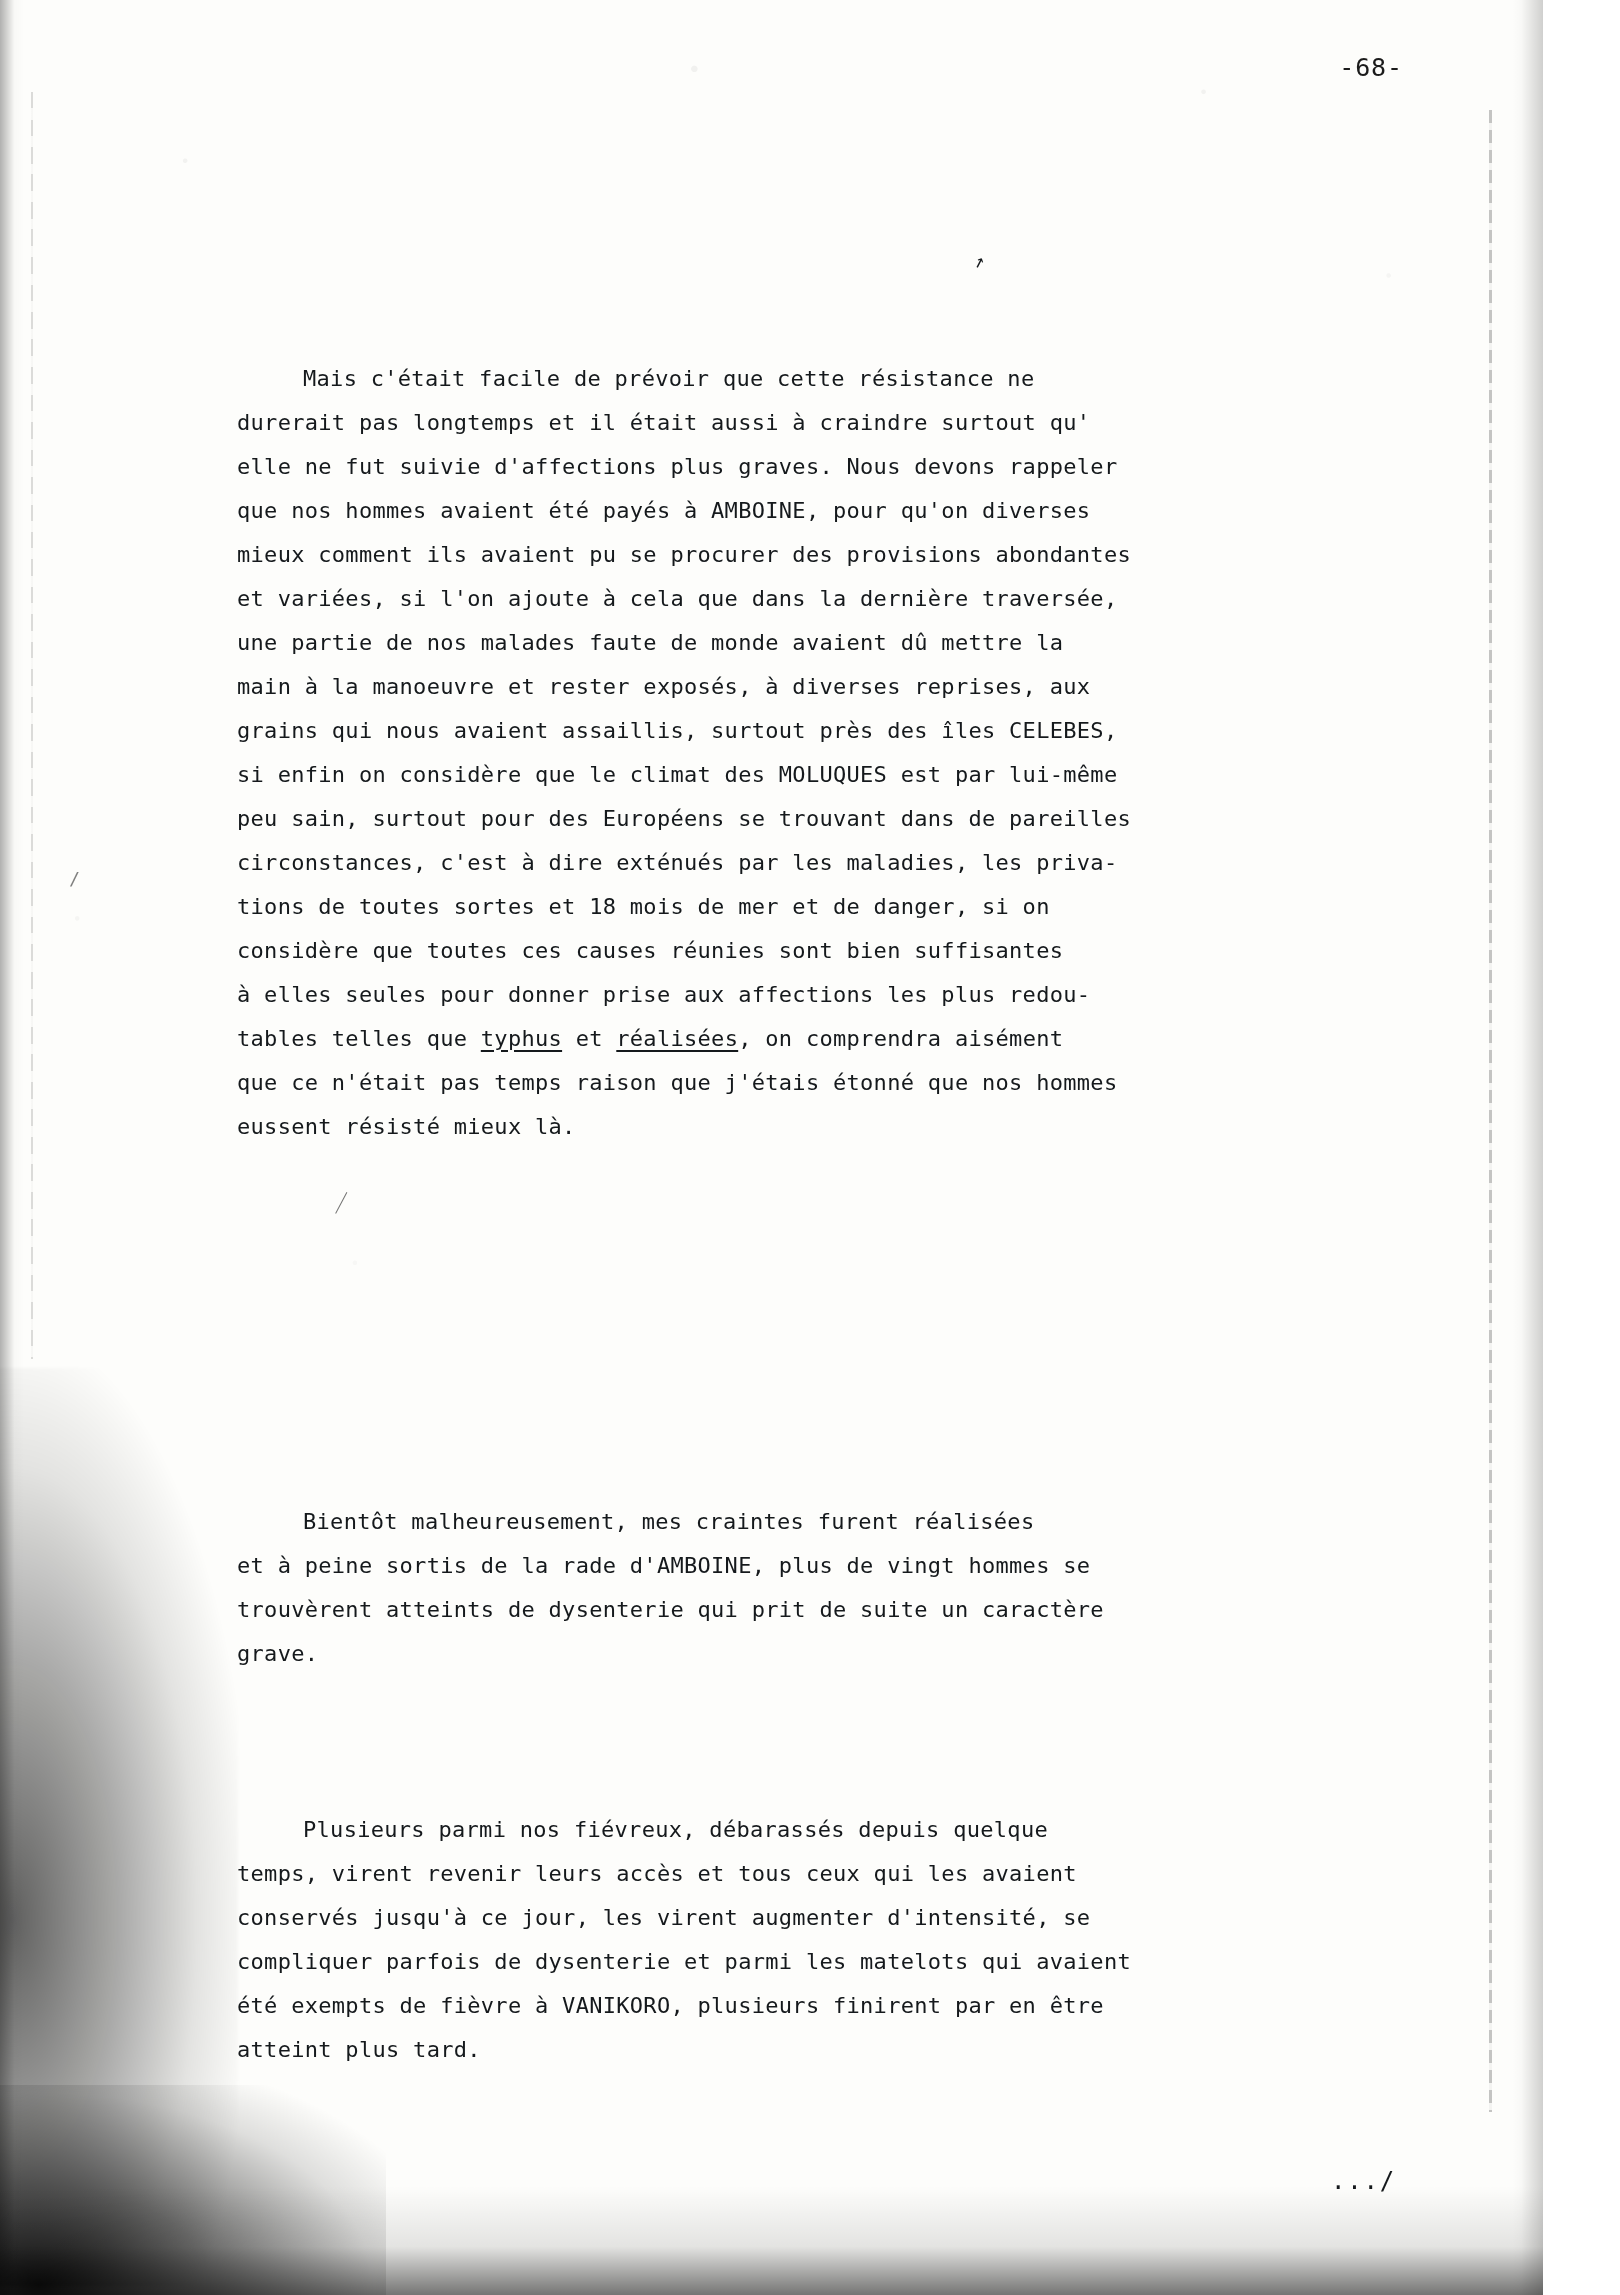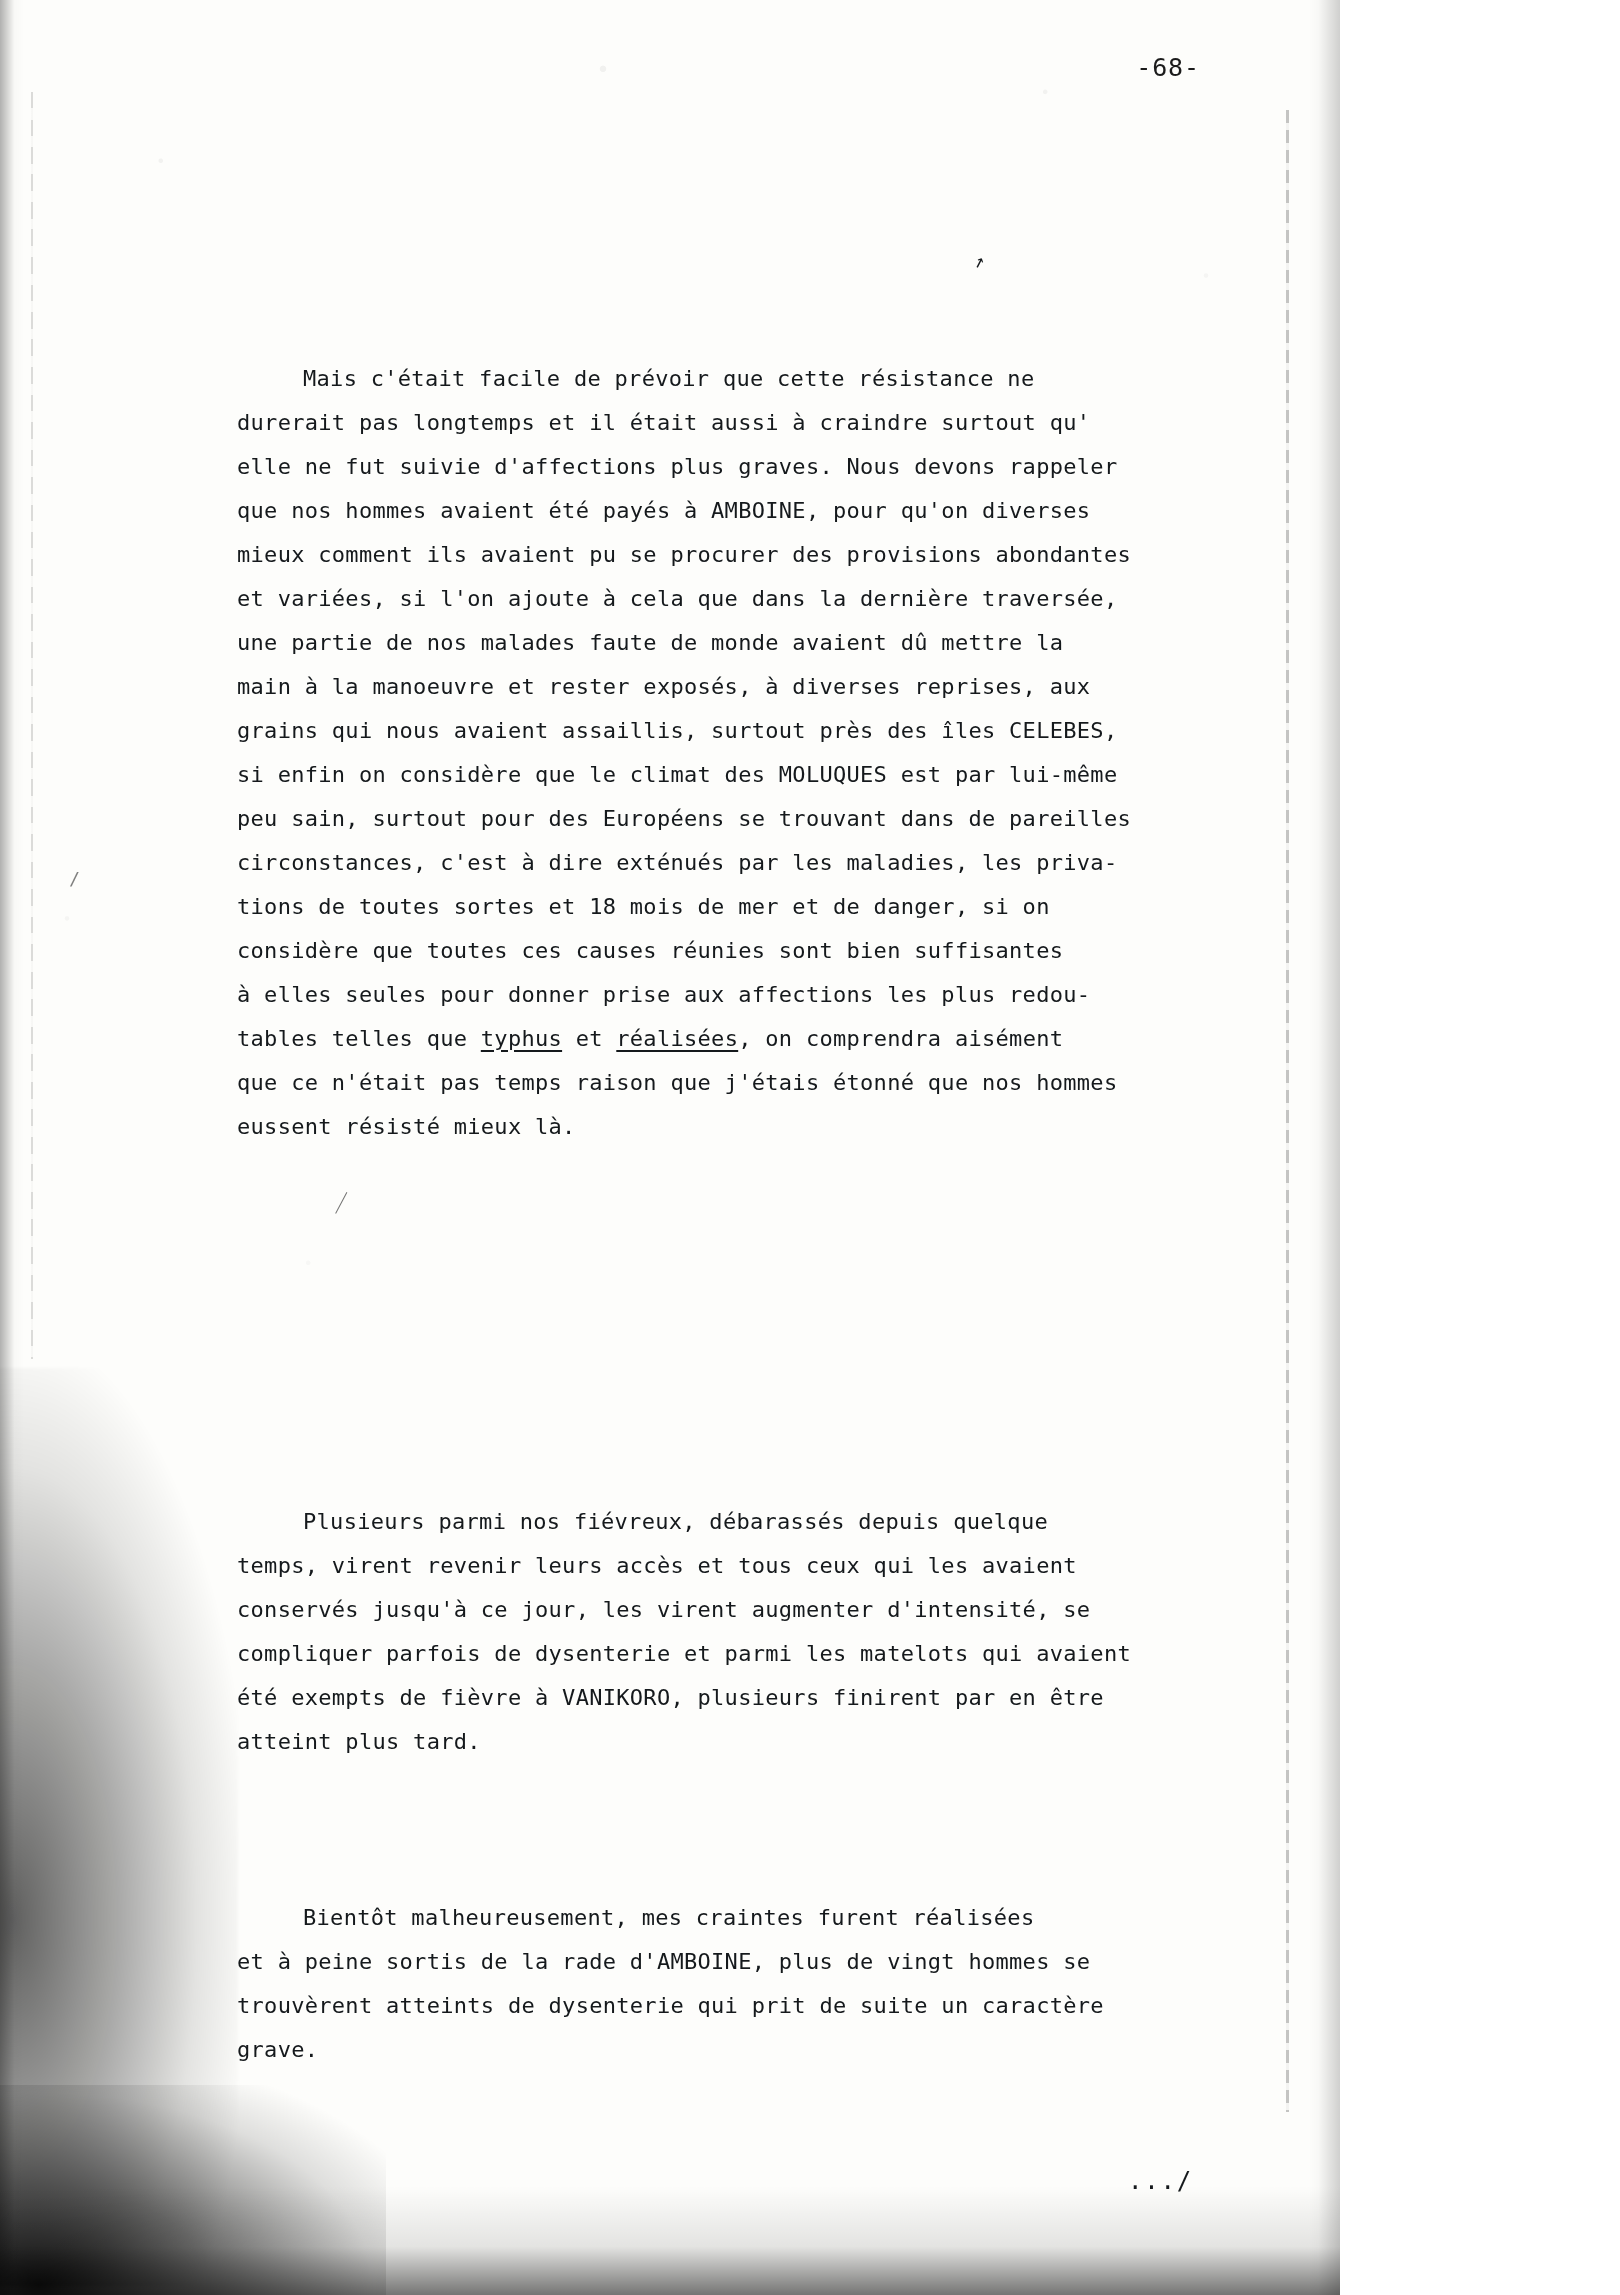--- a/index.html
+++ b/index.html
@@ -5,21 +5,21 @@
   html, body {
     margin: 0;
     padding: 0;
     background: #ffffff;
   }
   body {
     font-family: "DejaVu Sans Mono", monospace;
   }
   #page {
     position: relative;
-    width: 1340px;
+    width: 1543px;
     height: 2296px;
     background: #fdfdfb;
     overflow: hidden;
   }
   
   .grain {
     position: absolute;
     inset: 0;
     pointer-events: none;
     background-image:
@@ -170,32 +170,32 @@
 <span>circonstances, c'est à dire exténués par les maladies, les priva-</span>
 <span>tions de toutes sortes et 18 mois de mer et de danger, si on</span>
 <span>considère que toutes ces causes réunies sont bien suffisantes</span>
 <span>à elles seules pour donner prise aux affections les plus redou-</span>
 <span>tables telles que <u class="ul">typhus</u> et <u class="ul">réalisées</u>, on comprendra aisément</span>
 <span>que ce n'était pas temps raison que j'étais étonné que nos hommes</span>
 <span>eussent résisté mieux là.</span></p>
 
     <div class="gap-large"></div>
 
+    <p class="para"><span class="indent"></span><span>Bientôt malheureusement, mes craintes furent réalisées</span>
+<span>et à peine sortis de la rade d'AMBOINE, plus de vingt hommes se</span>
+<span>trouvèrent atteints de dysenterie qui prit de suite un caractère</span>
+<span>grave.</span></p>
+
     <p class="para"><span class="indent"></span><span>Plusieurs parmi nos fiévreux, débarassés depuis quelque</span>
 <span>temps, virent revenir leurs accès et tous ceux qui les avaient</span>
 <span>conservés jusqu'à ce jour, les virent augmenter d'intensité, se</span>
 <span>compliquer parfois de dysenterie et parmi les matelots qui avaient</span>
 <span>été exempts de fièvre à VANIKORO, plusieurs finirent par en être</span>
 <span>atteint plus tard.</span></p>
 
-    <p class="para"><span class="indent"></span><span>Bientôt malheureusement, mes craintes furent réalisées</span>
-<span>et à peine sortis de la rade d'AMBOINE, plus de vingt hommes se</span>
-<span>trouvèrent atteints de dysenterie qui prit de suite un caractère</span>
-<span>grave.</span></p>
-
     <div class="gap-large"></div>
 
     
 
   </div>
 
   <div class="caret">↗</div>
   <div class="tick-a"></div>
   <div class="tick-b">/</div>
 

